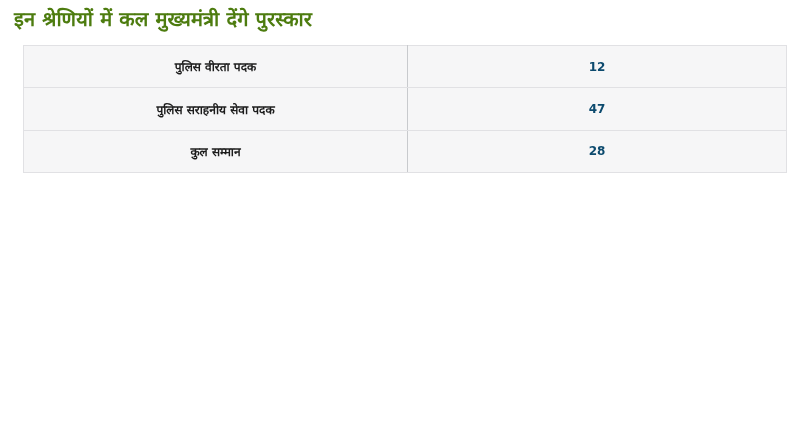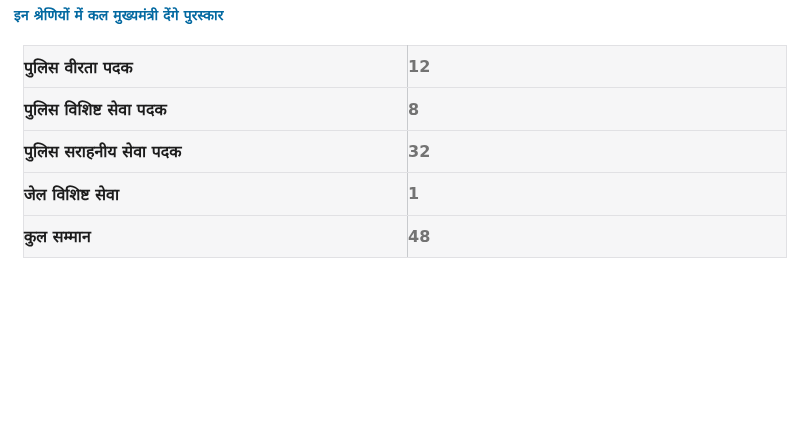--- a/index.html
+++ b/index.html
@@ -11,80 +11,73 @@
     height: 444px;
     background: #ffffff;
     font-family: "DejaVu Sans", sans-serif;
     position: relative;
     overflow: hidden;
   }
   .page-title {
     position: absolute;
     left: 14px;
     top: 5px;
-    font-size: 14px;
+    font-size: 20px;
     font-weight: bold;
-    color: #0369a1;
+    color: #4d7c0f;
     letter-spacing: 0.1px;
   }
   table.awards-table {
     position: absolute;
     left: 23px;
     top: 45px;
     width: 764px;
     border-collapse: collapse;
     table-layout: fixed;
   }
   table.awards-table td {
     background: #f6f6f7;
     border: 1px solid #e1e1e4;
     height: 41.4px;
+    text-align: center;
     vertical-align: middle;
-    font-size: 16px;
+    font-size: 12px;
     font-weight: bold;
     color: #1c1c1c;
     padding: 0;
   }
   table.awards-table td.category-cell {
     width: 383px;
     border-right: 1px solid #c8cacd;
   }
   table.awards-table td.count-cell {
-    color: #737373;
+    color: #0c4a6e;
   }
 </style>
 </head>
 <body>
 
 <div class="page-title">इन श्रेणियों में कल मुख्यमंत्री देंगे पुरस्कार</div>
 
 <table class="awards-table">
   <tbody>
   <tr>
     <td class="category-cell">पुलिस वीरता पदक</td>
     <td class="count-cell">12</td>
   </tr>
 
-  <tr>
-    <td class="category-cell">पुलिस विशिष्ट सेवा पदक</td>
-    <td class="count-cell">8</td>
-  </tr>
 
   <tr>
     <td class="category-cell">पुलिस सराहनीय सेवा पदक</td>
-    <td class="count-cell">32</td>
+    <td class="count-cell">47</td>
   </tr>
 
-  <tr>
-    <td class="category-cell">जेल विशिष्ट सेवा</td>
-    <td class="count-cell">1</td>
-  </tr>
 
 
 
 
 
   <tr>
     <td class="category-cell">कुल सम्मान</td>
-    <td class="count-cell">48</td>
+    <td class="count-cell">28</td>
   </tr>
 </tbody>
 </table>
 
 </body></html>

